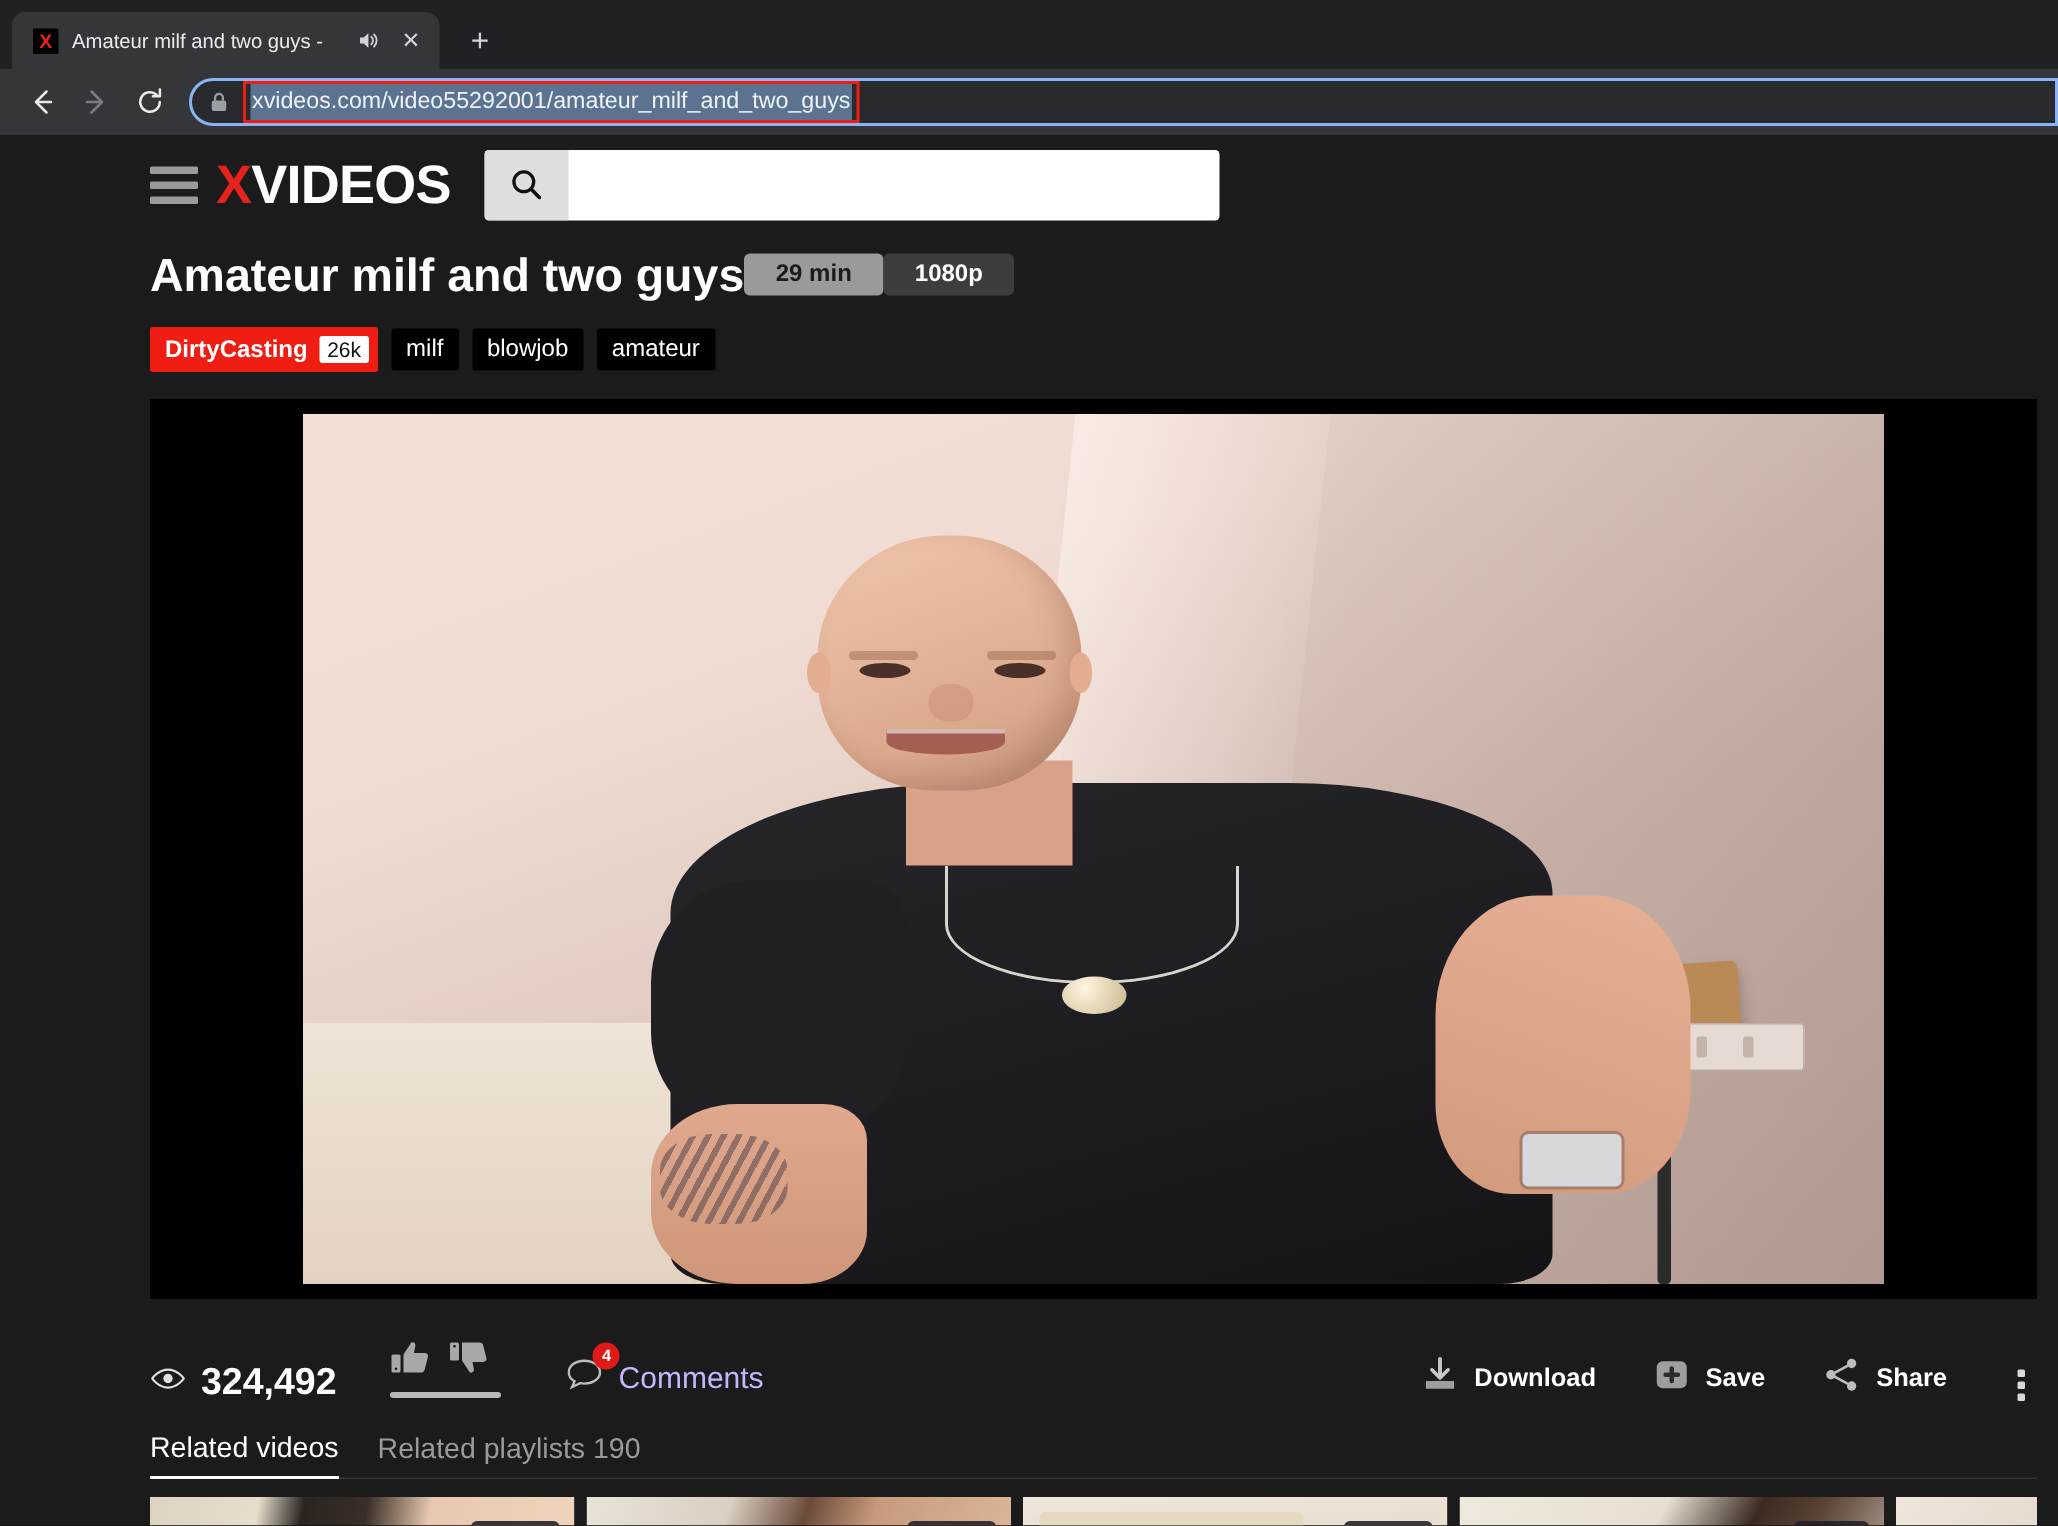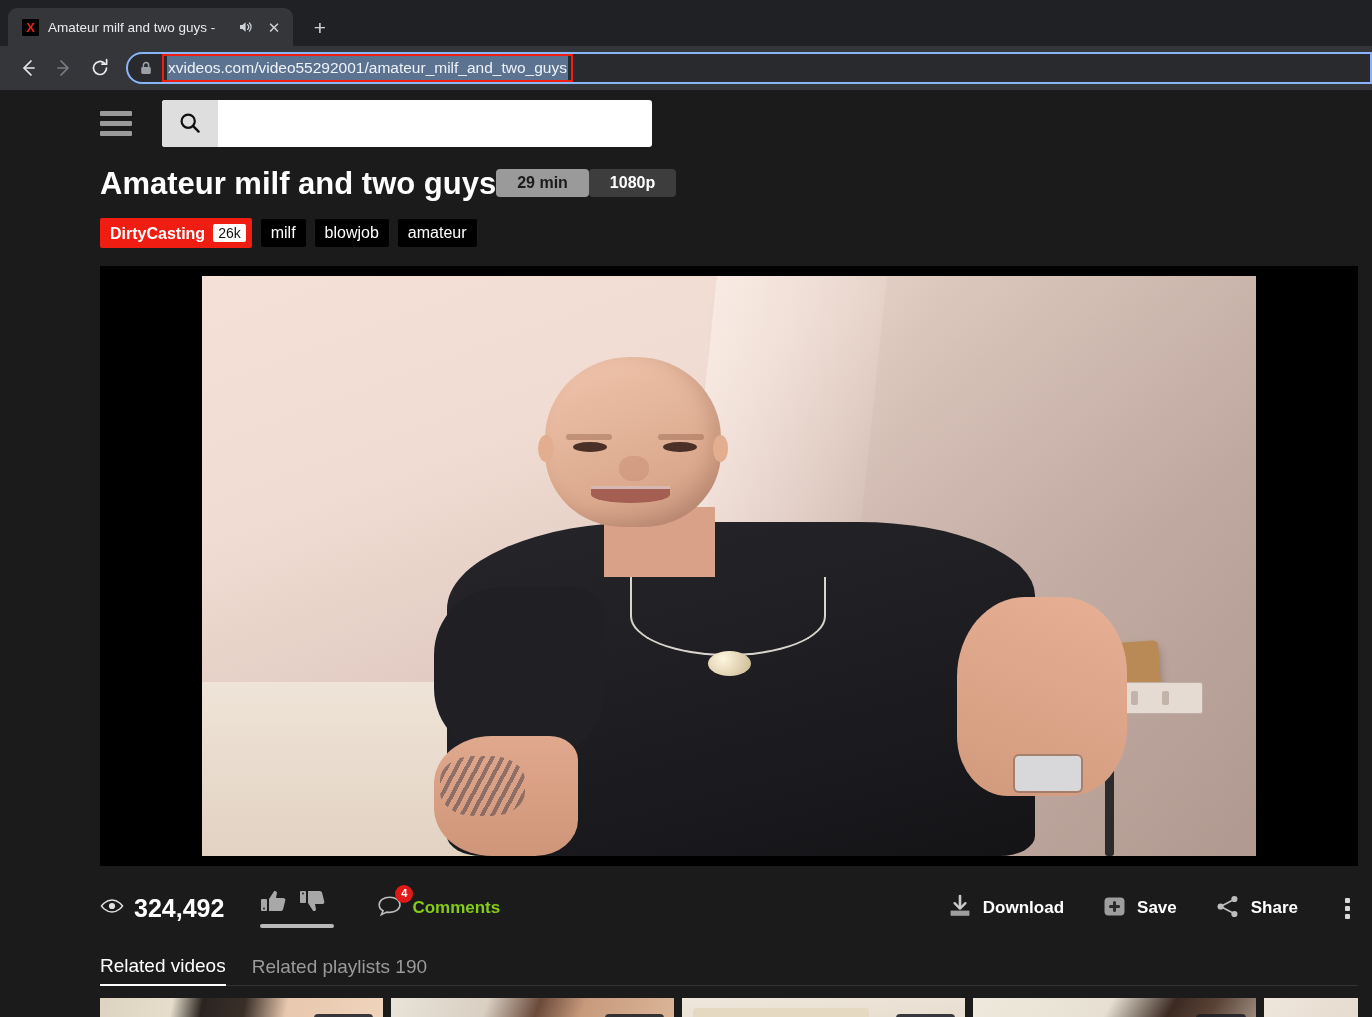--- a/index.html
+++ b/index.html
@@ -258,38 +258,38 @@
   }
   .vf-tattoo {
     position: absolute; left: 1%; top: 80%; width: 13%; height: 12%;
     background: repeating-linear-gradient(118deg, rgba(70,60,70,0.5) 0 4px, rgba(70,60,70,0) 4px 9px);
     border-radius: 40%;
   }
 
   
   .actions {
     margin-top: 16px; height: 52px;
-    display: flex; align-items: center;
+    display: flex; align-items: flex-end;
   }
   .views { display: flex; align-items: center; gap: 10px; }
   .views-count { color: #ffffff; font-size: 25px; font-weight: bold; line-height: 1; }
   .rating { margin-left: 36px; width: 74px; position: relative; height: 44px; }
   .thumbs { display: flex; gap: 12px; align-items: flex-start; padding-top: 2px; }
   .rating-bar {
     position: absolute; left: 0; bottom: 2px; width: 74px; height: 4px;
     background: #b9b9b9; border-radius: 2px;
   }
   .comments { margin-left: 42px; display: flex; align-items: center; gap: 8px; position: relative; }
   .comments-badge {
     position: absolute; left: 19px; top: -9px;
     background: #e01b17; color: #fff; font-size: 11px; font-weight: bold;
     width: 18px; height: 18px; border-radius: 50%;
     display: flex; align-items: center; justify-content: center; line-height: 1;
   }
-  .comments-label { color: #84cc16; font-size: 17px; font-weight: bold; }
+  .comments-label { color: #c4b5fd; font-size: 20px; font-weight: normal; }
   .spacer { flex: 1 1 auto; }
   .act-btn { display: flex; align-items: center; gap: 10px; margin-left: 38px; }
   .act-label { color: #ffffff; font-size: 17px; font-weight: bold; }
   .kebab { margin-left: 38px; display: flex; flex-direction: column; gap: 3px; width: 22px; align-items: center; }
   .kebab i { width: 5px; height: 5px; background: #d8d8d8; border-radius: 1px; display: block; }
 
   
   .rel-tabs { margin-top: 12px; display: flex; align-items: flex-end; gap: 26px; height: 40px;
               border-bottom: 1px solid #333; }
   .rel-tab { font-size: 19px; padding-bottom: 9px; line-height: 1; }
@@ -374,20 +374,23 @@
 
   <div class="page">
     <div class="content">
 
       <div class="site-header">
         <div class="hamburger">
           <i></i>
           <i></i>
           <i></i>
         </div>
+        <div class="logo">
+          <span class="x">X</span><span class="rest">VIDEOS</span>
+        </div>
         <div class="searchbox">
           <button class="searchbtn">
             <svg width="26" height="26" viewBox="0 0 26 26">
               <circle cx="11.2" cy="11.2" r="6.6" stroke="#111" stroke-width="2.2" fill="none"></circle>
               <path d="M16.2 16.2l5.4 5.4" stroke="#111" stroke-width="2.4" stroke-linecap="round"></path>
             </svg>
           </button>
         </div>
       </div>
 

